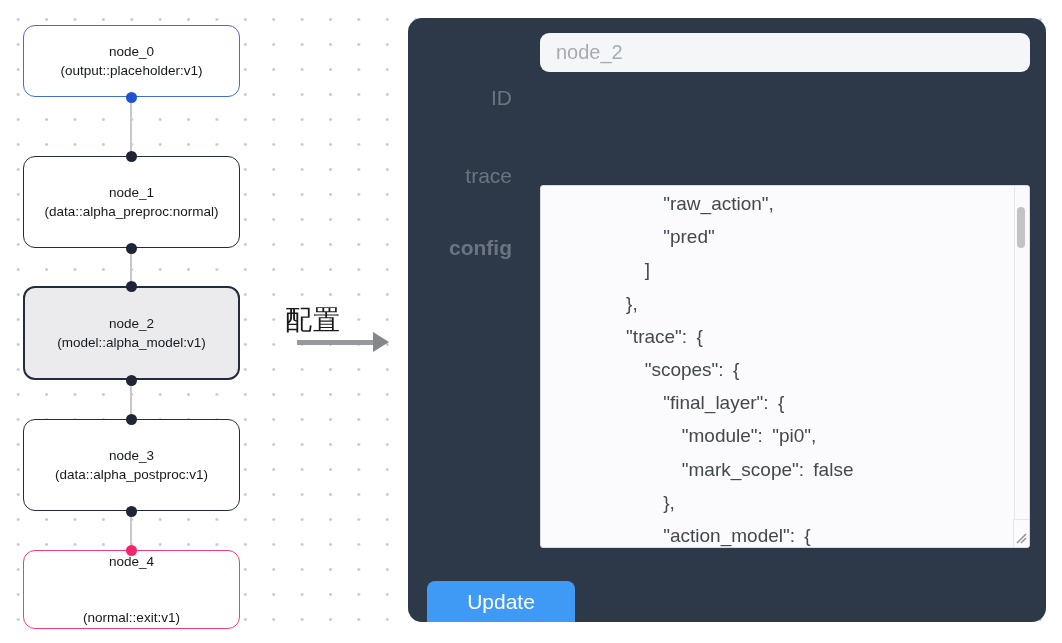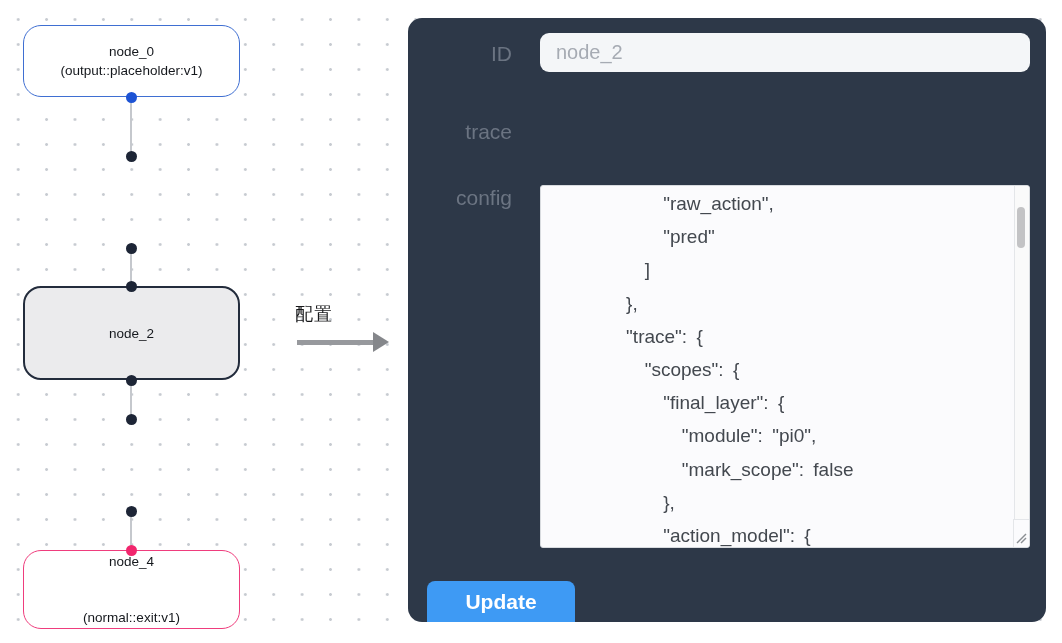--- a/index.html
+++ b/index.html
@@ -6,53 +6,53 @@
   body{width:1062px;height:643px;position:relative;overflow:hidden;
        font-family:"Liberation Sans",sans-serif;background:#ffffff;}
 
   
   .stage{position:absolute;inset:0;
     background-image:radial-gradient(circle,#c7cbd1 1.3px,rgba(0,0,0,0) 1.5px);
     background-size:28.4px 25px;background-position:4px 7px;}
 
   
   .node{position:absolute;left:23px;width:217px;box-sizing:border-box;
-    background:#ffffff;border-radius:18px;display:flex;flex-direction:column;
+    background:#ffffff;border-radius:12px;display:flex;flex-direction:column;
     justify-content:center;align-items:center;text-align:center;
     font-size:13.5px;line-height:19px;color:#15181d;padding:2px 12px;}
   .node .ntype{word-break:break-all;}
   .n0{top:25px;height:72px;border:1.5px solid #3f6fd2;}
   .n1{top:156px;height:92px;border:1.5px solid #232c3c;}
   .n2{top:286px;height:94px;border:2px solid #232c3c;background:#ebebed;}
   .n3{top:419px;height:92px;border:1.5px solid #232c3c;}
   .n4{top:550px;height:79px;border:1.5px solid #ef3d7d;gap:37px;}
 
   .edge{position:absolute;left:130px;width:2px;background:#c5c8cd;}
   .e0{top:97px;height:59px;} .e1{top:248px;height:38px;}
   .e2{top:380px;height:39px;} .e3{top:511px;height:39px;}
 
   .port{position:absolute;left:126px;width:11px;height:11px;border-radius:50%;background:#1d2536;}
   .port.blue{background:#1d53d4;} .port.pink{background:#f1266d;}
   .p0b{top:92px;} .p1t{top:151px;} .p1b{top:243px;}
   .p2t{top:281px;} .p2b{top:375px;} .p3t{top:414px;}
   .p3b{top:506px;} .p4t{top:545px;}
 
   
-  .cfg-label{position:absolute;left:295px;top:302px;font-size:18px;color:#17181a;letter-spacing:1px;}
+  .cfg-label{position:absolute;left:285px;top:302px;font-size:27px;color:#17181a;letter-spacing:1px;}
   .arrow-shaft{position:absolute;left:297px;top:340px;width:77px;height:5px;background:#97999d;}
   .arrow-head{position:absolute;left:373px;top:332px;width:0;height:0;
     border-top:10px solid rgba(0,0,0,0);border-bottom:10px solid rgba(0,0,0,0);
     border-left:16px solid #85878b;}
 
   
   .panel{position:absolute;left:408px;top:18px;width:638px;height:604px;
     background:#2d3848;border-radius:14px;overflow:hidden;}
   .flabel{position:absolute;left:10px;width:94px;text-align:right;
-    font-size:21px;color:#6b7482;}
-  .lbl-id{top:24px;} .lbl-type{top:102px;} .lbl-config{top:168px;}
+    font-size:21px;color:#6b7482;margin-top:44px;}
+  .lbl-id{top:24px;} .lbl-type{top:102px;} .lbl-config{top:174px;font-weight:bold;}
   .field{position:absolute;left:132px;width:490px;height:39px;box-sizing:border-box;
     background:#f4f6f8;border:none;border-radius:9px;font-family:"Liberation Sans",sans-serif;
     font-size:20px;color:#a6abb3;padding:0 16px;outline:none;}
   .fld-id{top:15px;} .fld-type{top:93px;}
 
   .cfgbox{position:absolute;left:132px;top:167px;width:490px;height:363px;
     box-sizing:border-box;background:#fbfbfd;border:1px solid #d8dbdf;border-radius:3px;
     overflow:hidden;}
   .cfglines{position:absolute;left:0;top:1px;right:16px;bottom:0;padding-left:48px;}
   .cfgline{white-space:pre;font-size:19px;line-height:33.2px;word-spacing:4px;color:#43484f;}
@@ -60,39 +60,48 @@
   .scrolltrack{position:absolute;top:0;right:0;width:14px;height:334px;
     background:#fafafa;border-left:1px solid #e4e6e9;}
   .scrollthumb{position:absolute;left:2px;top:21px;width:8px;height:41px;
     border-radius:4px;background:#c3c3c5;}
   .resize-corner{position:absolute;right:0;bottom:0;width:15px;height:27px;
     border-left:1px solid #e4e6e9;border-top:1px solid #e4e6e9;background:#fbfbfd;}
   .resize-corner svg{position:absolute;right:2px;bottom:3px;}
 
   .update-btn{position:absolute;left:19px;top:563px;width:148px;height:41px;
     background:#3e9af4;border:none;border-radius:8px 8px 0 0;color:#ffffff;
-    font-family:"Liberation Sans",sans-serif;font-size:21px;font-weight:700;
+    font-family:"Liberation Sans",sans-serif;font-size:21px;font-weight:400;
     display:flex;align-items:center;justify-content:center;cursor:pointer;}
 </style>
 </head>
 <body>
 
 <div class="stage">
 
   <div class="edge e0"></div>
   <div class="edge e1"></div>
   <div class="edge e2"></div>
   <div class="edge e3"></div>
 
   <div class="node n0">
     <div>node_0</div>
     <div class="ntype">(output::placeholder:v1)</div>
   </div>
+  <div class="node n1">
+    <div>node_1</div>
+    <div class="ntype">(data::alpha_preproc:normal)</div>
+  </div>
   <div class="node n2">
     <div>node_2</div>
+    <div class="ntype">(model::alpha_model:v1)</div>
+  </div>
+  <div class="node n3">
+    <div>node_3</div>
+    <div class="ntype">(data::alpha_postproc:v1)</div>
   </div>
   <div class="node n4">
     <div>node_4</div>
     <div class="ntype">(normal::exit:v1)</div>
   </div>
 
   <div class="port blue p0b"></div>
   <div class="port p1t"></div>
   <div class="port p1b"></div>
   <div class="port p2t"></div>

